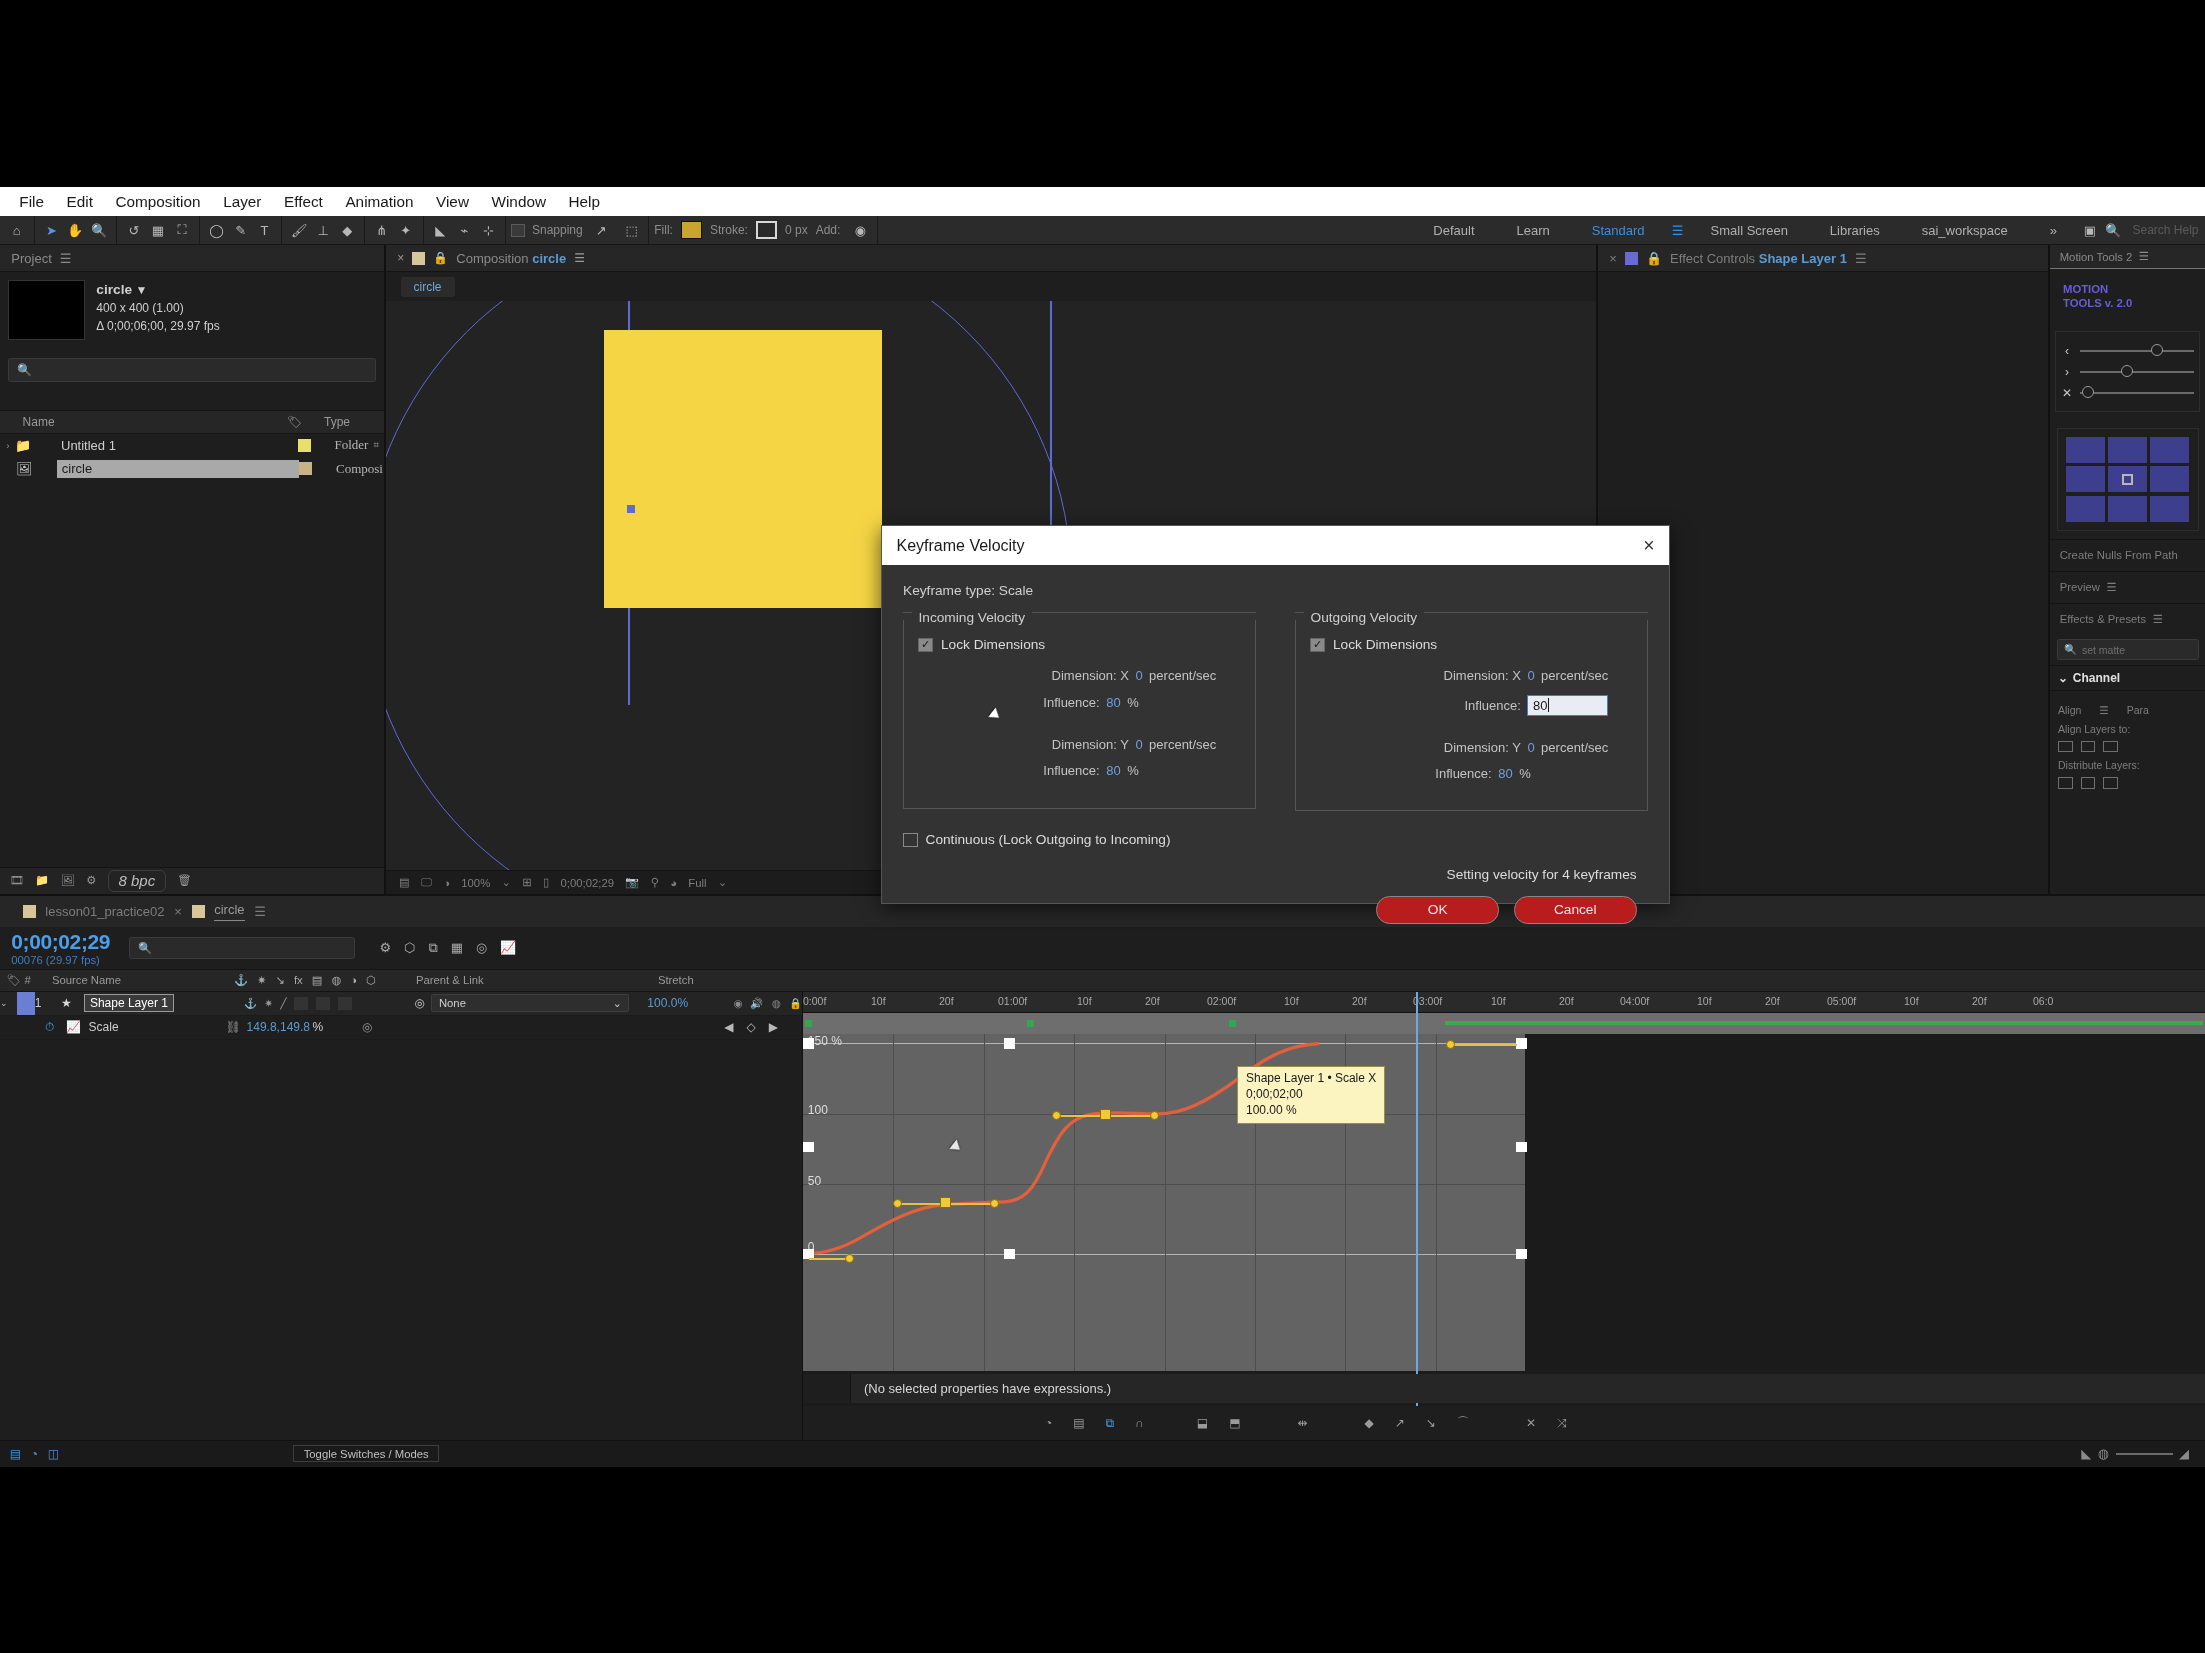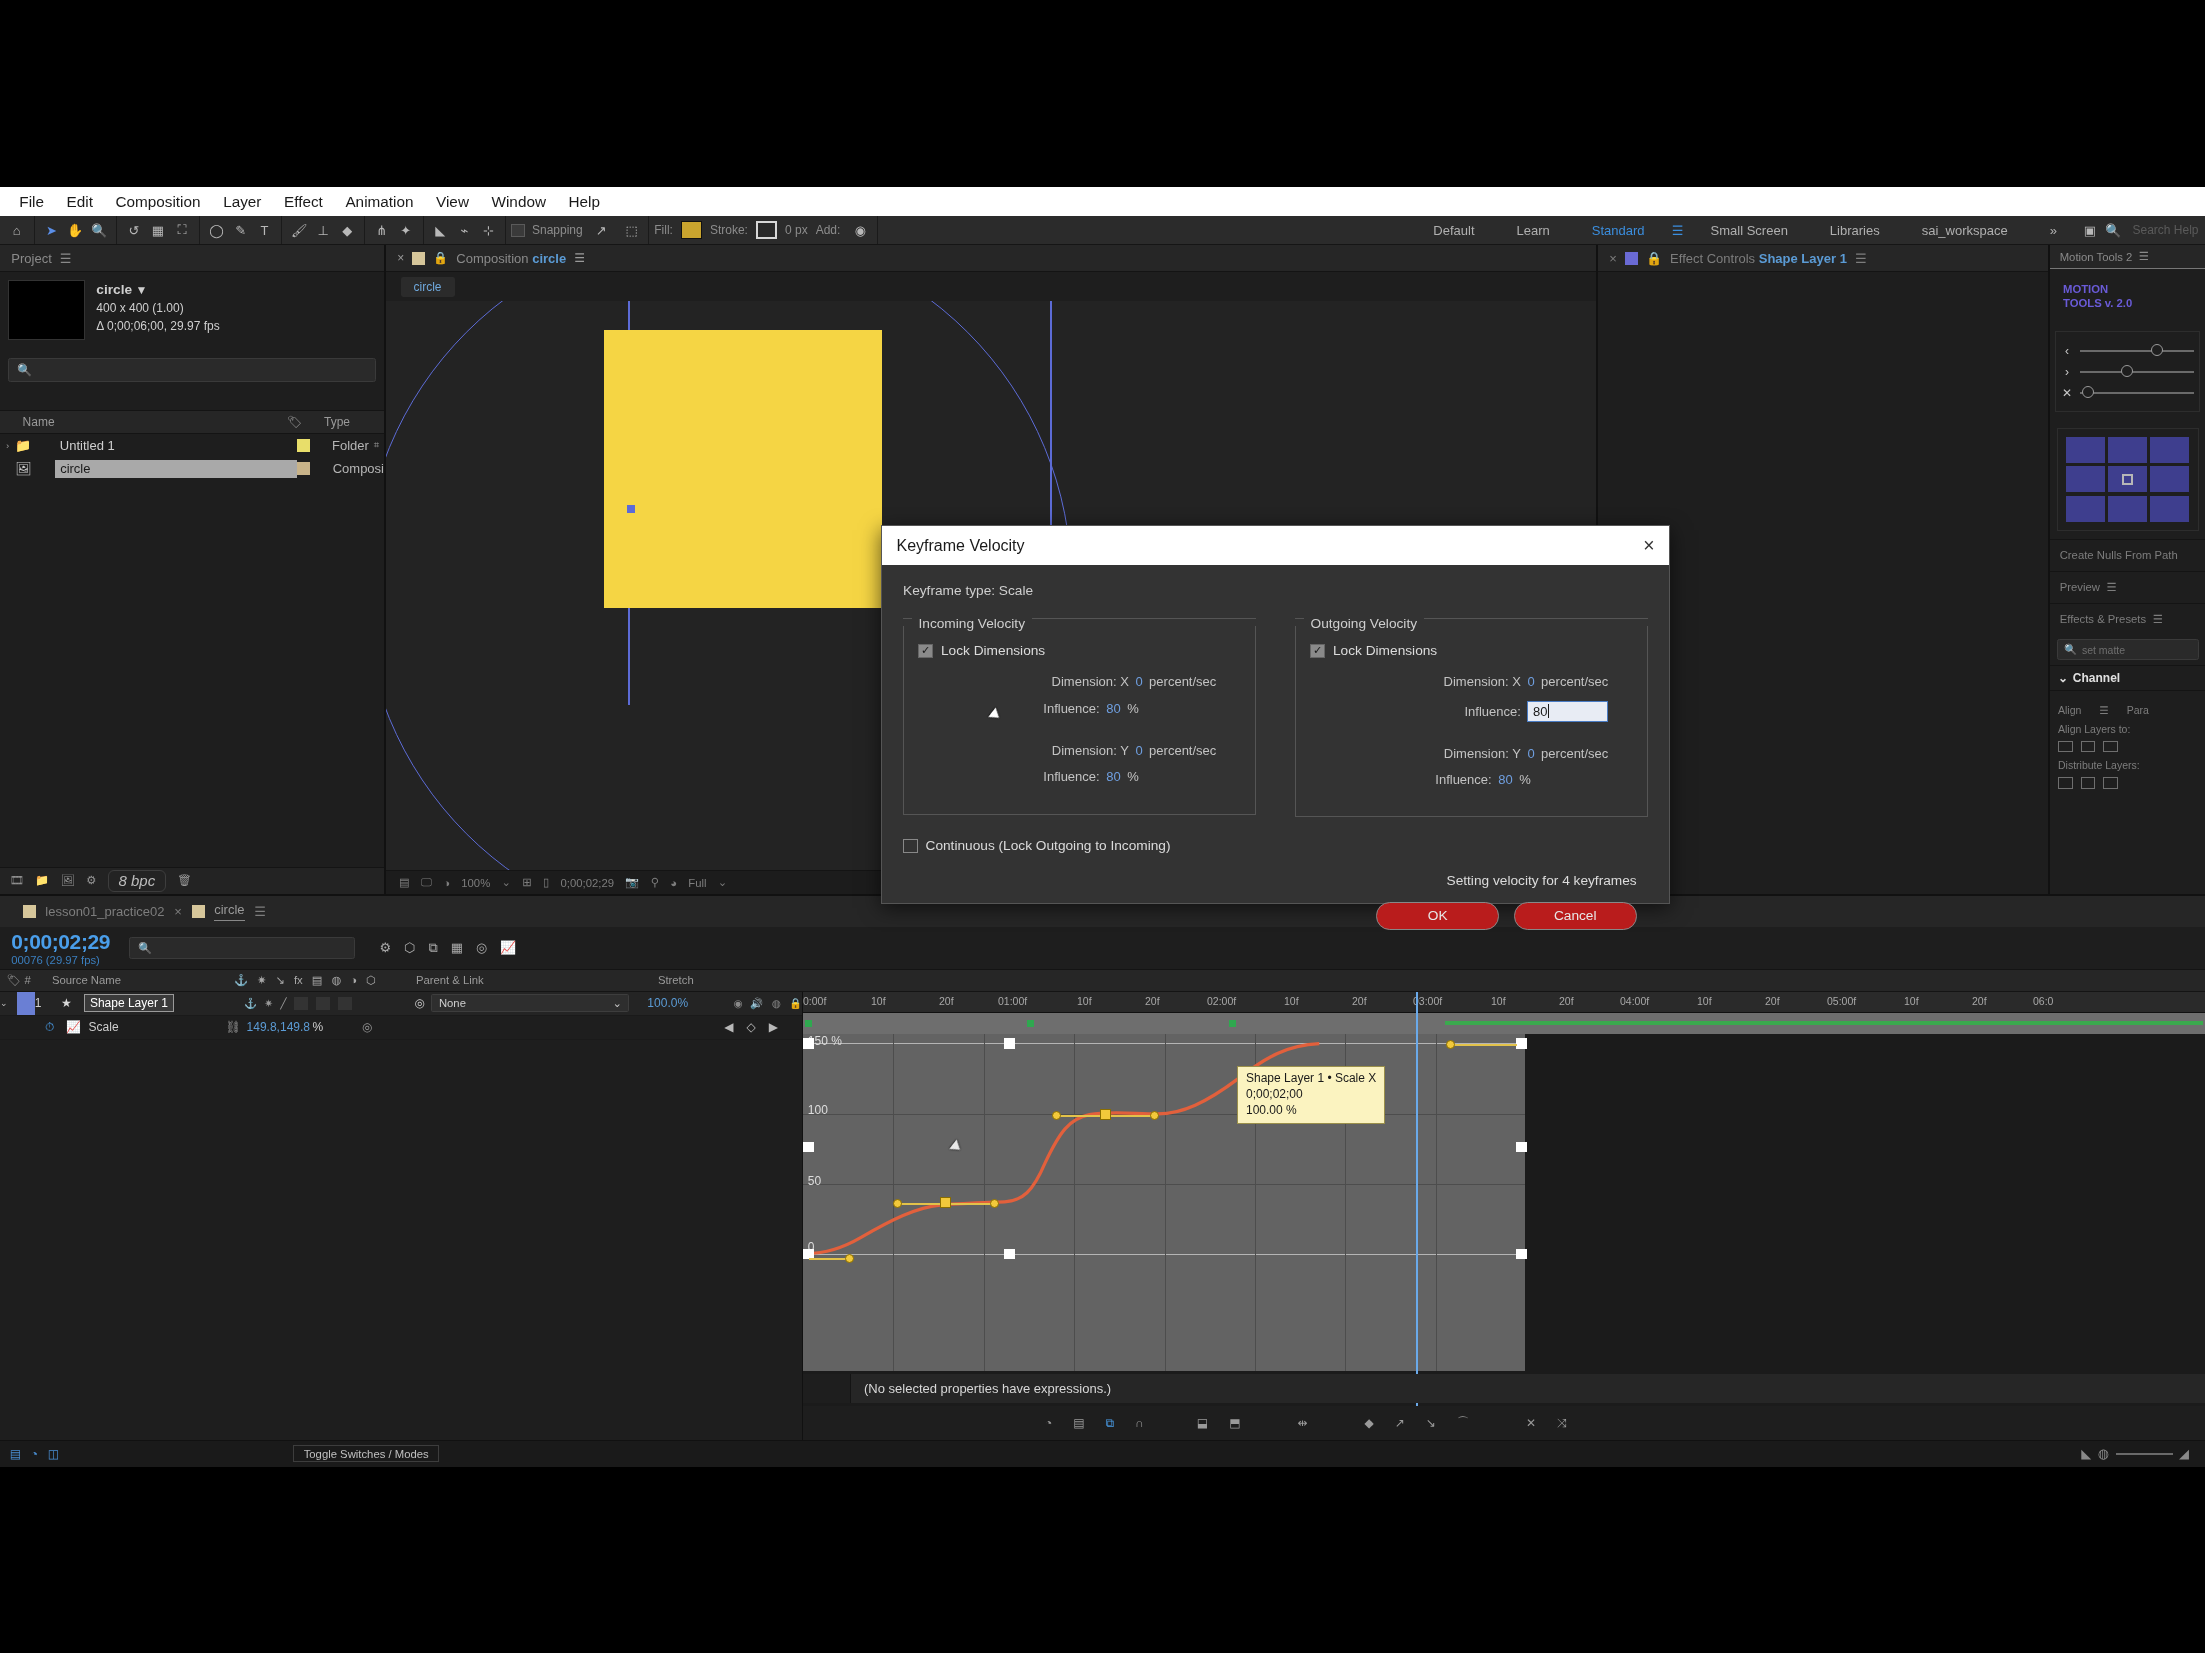--- a/index.html
+++ b/index.html
@@ -42,21 +42,21 @@
            border-top:0.8px solid #141414; border-bottom:0.8px solid #141414; }
   .phead .c1 { width:287px; padding-left:22.6px; }
   .phead .c2 { width:37px; }
   .phead .c3 { flex:1; }
   .prow { height:23.4px; display:flex; align-items:center; font-size:13px; color:#cfcfcf; }
   .prow.sel .nm { background:#a9a9a9; color:#1a1a1a; }
   .prow .disc { width:16px; text-align:center; font-size:9.7px; color:#9a9a9a; }
   .prow .fic { width:21px; display:flex; align-items:center; }
   .prow .nm { flex:0 0 242px; padding:1.6px 4.8px;margin-left:20px; }
   .prow .lbl { width:37px; display:flex; align-items:center; }
-  .prow .ty { flex:1; color:#b5b5b5; }
+  .prow .ty { flex:1; color:#b5b5b5;font-family:Liberation Serif, serif; }
   .pfoot { height:27.4px; background:#232323; display:flex; align-items:center; gap:11.3px; padding-left:9.7px;
            border-top:0.8px solid #141414; color:#9a9a9a; font-size:11.3px;}
   .bpc { border:0.8px solid #3d3d3d; border-radius:6px; padding:1.6px 9.7px; font-size:15px; color:#bdbdbd;font-style:italic;}
 
   
   .comp { flex:1; background:#1e1e1e; display:flex; flex-direction:column; border-right:2.4px solid #111; }
   .ctabs { height:27.4px; background:#262626; display:flex; align-items:center; padding-left:11.3px; gap:8px; border-bottom:0.8px solid #141414;}
   .ctabs .x { color:#9a9a9a; font-size:12px; }
   .ctabs .sq { width:13px; height:13px; background:#d6c69a; }
   .ctabs .t1 { font-size:13px; color:#8a8a8a; }
@@ -178,21 +178,21 @@
   .zoomctl { margin-left:auto; margin-right:16px; display:flex; align-items:center; gap:6.5px; color:#8a8a8a;}
 
   
   .overlay { position:absolute; left:0; top:0; width:2205px; height:1653px; }
   .dlg { position:absolute; left:881px; top:525px; width:789px; height:379px;
          background:#333333; border:0.8px solid #555; box-shadow:0 4.8px 19.4px rgba(0,0,0,.6); }
   .dlg-title { height:39px; background:#fff; display:flex; align-items:center; padding:0 14.5px; }
   .dlg-title .t { font-size:16px; color:#1a1a1a; }
   .dlg-title .x { margin-left:auto; font-size:19.4px; color:#333; line-height:1; }
   .dlg-body { padding:18px 21px; }
-  .ktype { font-size:13.7px; color:#cfcfcf; margin-bottom:18px; }
+  .ktype { font-size:13.7px; color:#cfcfcf; margin-bottom:12px; }
   .cols { display:flex; gap:39px; }
   .col { flex:1; }
   .fs { border:0.8px solid #555; border-top:none; padding:13px 11.3px 18px 11.3px; position:relative; }
   .fs-lg { position:absolute; top:-9.7px; left:8px; background:#333; padding:0 6.5px; font-size:13.7px; color:#cfcfcf; }
   .fs-top { height:8px; border-top:0.8px solid #555; margin-top:1.6px; }
   .ck { display:flex; align-items:center; gap:8px; margin:4.8px 0 16px 3.2px; }
   .ckbox { width:14.5px; height:14.5px; background:#8a8a8a; border:0.8px solid #666; color:#1a1a1a;
            font-size:11.3px; display:flex; align-items:center; justify-content:center; }
   .ckbox.off { background:#333; color:transparent; border-color:#888;}
   .ck .lab { font-size:13.7px; color:#dcdcdc; }

